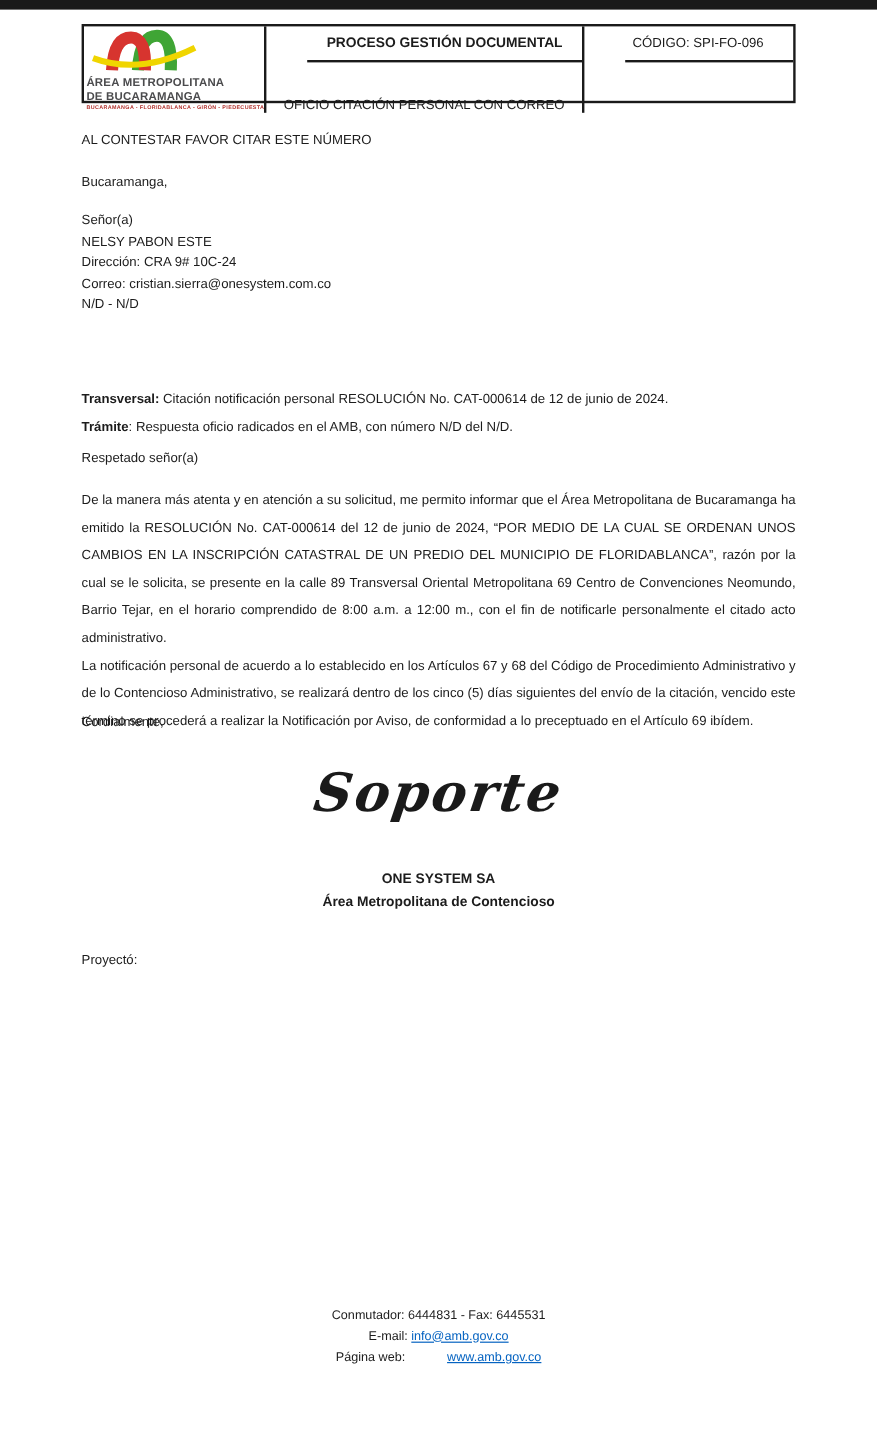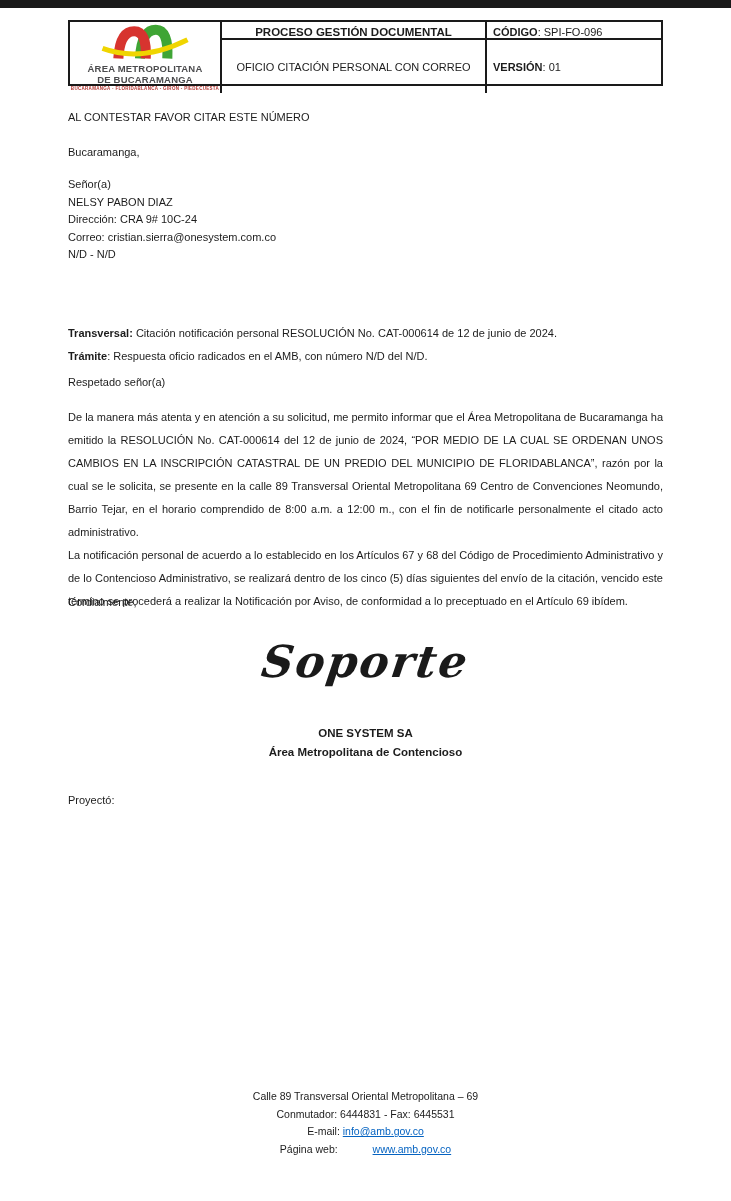--- a/index.html
+++ b/index.html
@@ -24,43 +24,43 @@
     position: absolute;
     top: 20px; left: 68px;
     width: 595px; height: 66px;
     border: 2px solid #1a1a1a;
     display: grid;
     grid-template-columns: 152px 263px 1fr;
   }
   .cell-logo {
     border-right: 2px solid #1a1a1a;
     display: flex; flex-direction: column;
-    align-items: center; justify-content: center;
+    align-items: flex-start; justify-content: center;
     padding: 2px 2px;
   }
   .logo-org {
     font-size: 9.5px; font-weight: bold; color: #4b4b4d;
     line-height: 10.5px; text-align: center; letter-spacing: 0.2px;
   }
   .logo-munis {
     font-size: 4.5px; font-weight: bold; color: #b23430;
     letter-spacing: 0.3px; margin-top: 1px; white-space: nowrap;
   }
   .cell-mid { display: flex; flex-direction: column; }
   .cell-right { display: flex; flex-direction: column; border-left: 2px solid #1a1a1a; }
   .row-top {
-    height: 18px; border-bottom: 2px solid #1a1a1a;
-    display: flex; align-items: flex-end;
+    height: 30px; border-bottom: 2px solid #1a1a1a;
+    display: flex; align-items: center; margin-left: 34px;
   }
-  .row-bottom { flex: 1; display: flex; align-items: center; }
+  .row-bottom { flex: 1; display: flex; align-items: flex-end; }
   .cell-mid .row-top, .cell-mid .row-bottom { justify-content: center; }
   .process-title { font-size: 11.5px; font-weight: bold; }
   .document-title { font-size: 11px; }
   .code-line { font-size: 11px; padding-left: 6px; }
-  .code-line b { font-weight: bold; }
+  .code-line b { font-weight: normal; }
   
   .line, .para {
     position: absolute;
     left: 68px; width: 595px;
     font-size: 11px;
   }
   .para { text-align: justify; line-height: 23px; }
   .cite-notice { top: 111px; }
   .city-line { top: 146px; }
   .recipient { position: absolute; left: 68px; top: 176px; width: 595px;
@@ -122,32 +122,29 @@
       </div>
       <div class="row-bottom">
         <span class="document-title">OFICIO CITACIÓN PERSONAL CON CORREO</span>
       </div>
     </div>
 
     <div class="cell-right">
       <div class="row-top">
         <span class="code-line"><b>CÓDIGO</b><span>: SPI-FO-096</span></span>
       </div>
-      <div class="row-bottom">
-        <span class="code-line"><b>VERSIÓN</b><span>: 01</span></span>
-      </div>
     </div>
   </div>
 
   <div class="line city-line">Bucaramanga,</div>
   <div class="line cite-notice">AL CONTESTAR FAVOR CITAR ESTE NÚMERO</div>
 
   <div class="recipient">
     <div>Señor(a)</div>
-    <div>NELSY PABON DIAZ</div>
+    <div>NELSY PABON ESTE</div>
     <div>Dirección: CRA 9# 10C-24</div>
     <div>Correo: cristian.sierra@onesystem.com.co</div>
     <div>N/D - N/D</div>
   </div>
 
   <div class="ref-block">
     <div><b>Transversal:</b><span> Citación notificación personal RESOLUCIÓN No. CAT-000614 de 12 de junio de 2024.</span></div>
     <div><b>Trámite</b><span>: Respuesta oficio radicados en el AMB, con número N/D del N/D.</span></div>
   </div>
 
@@ -161,19 +158,18 @@
   <div class="signature">Soporte</div>
 
   <div class="signer-block">
     <div>ONE SYSTEM SA</div>
     <div>Área Metropolitana de Contencioso</div>
   </div>
 
   <div class="line prepared-by">Proyectó:</div>
 
   <div class="footer">
-    <div>Calle 89 Transversal Oriental Metropolitana – 69</div>
     <div>Conmutador: 6444831 - Fax: 6445531</div>
     <div><span>E-mail: </span><a href="#" class="footer-link" style="color: rgb(5, 99, 193);">info@amb.gov.co</a></div>
     <div><span>Página web: </span><a href="#" class="footer-link" style="color: rgb(5, 99, 193); padding-left: 32px;">www.amb.gov.co</a></div>
   </div>
 
 </div>
 
 </body></html>

